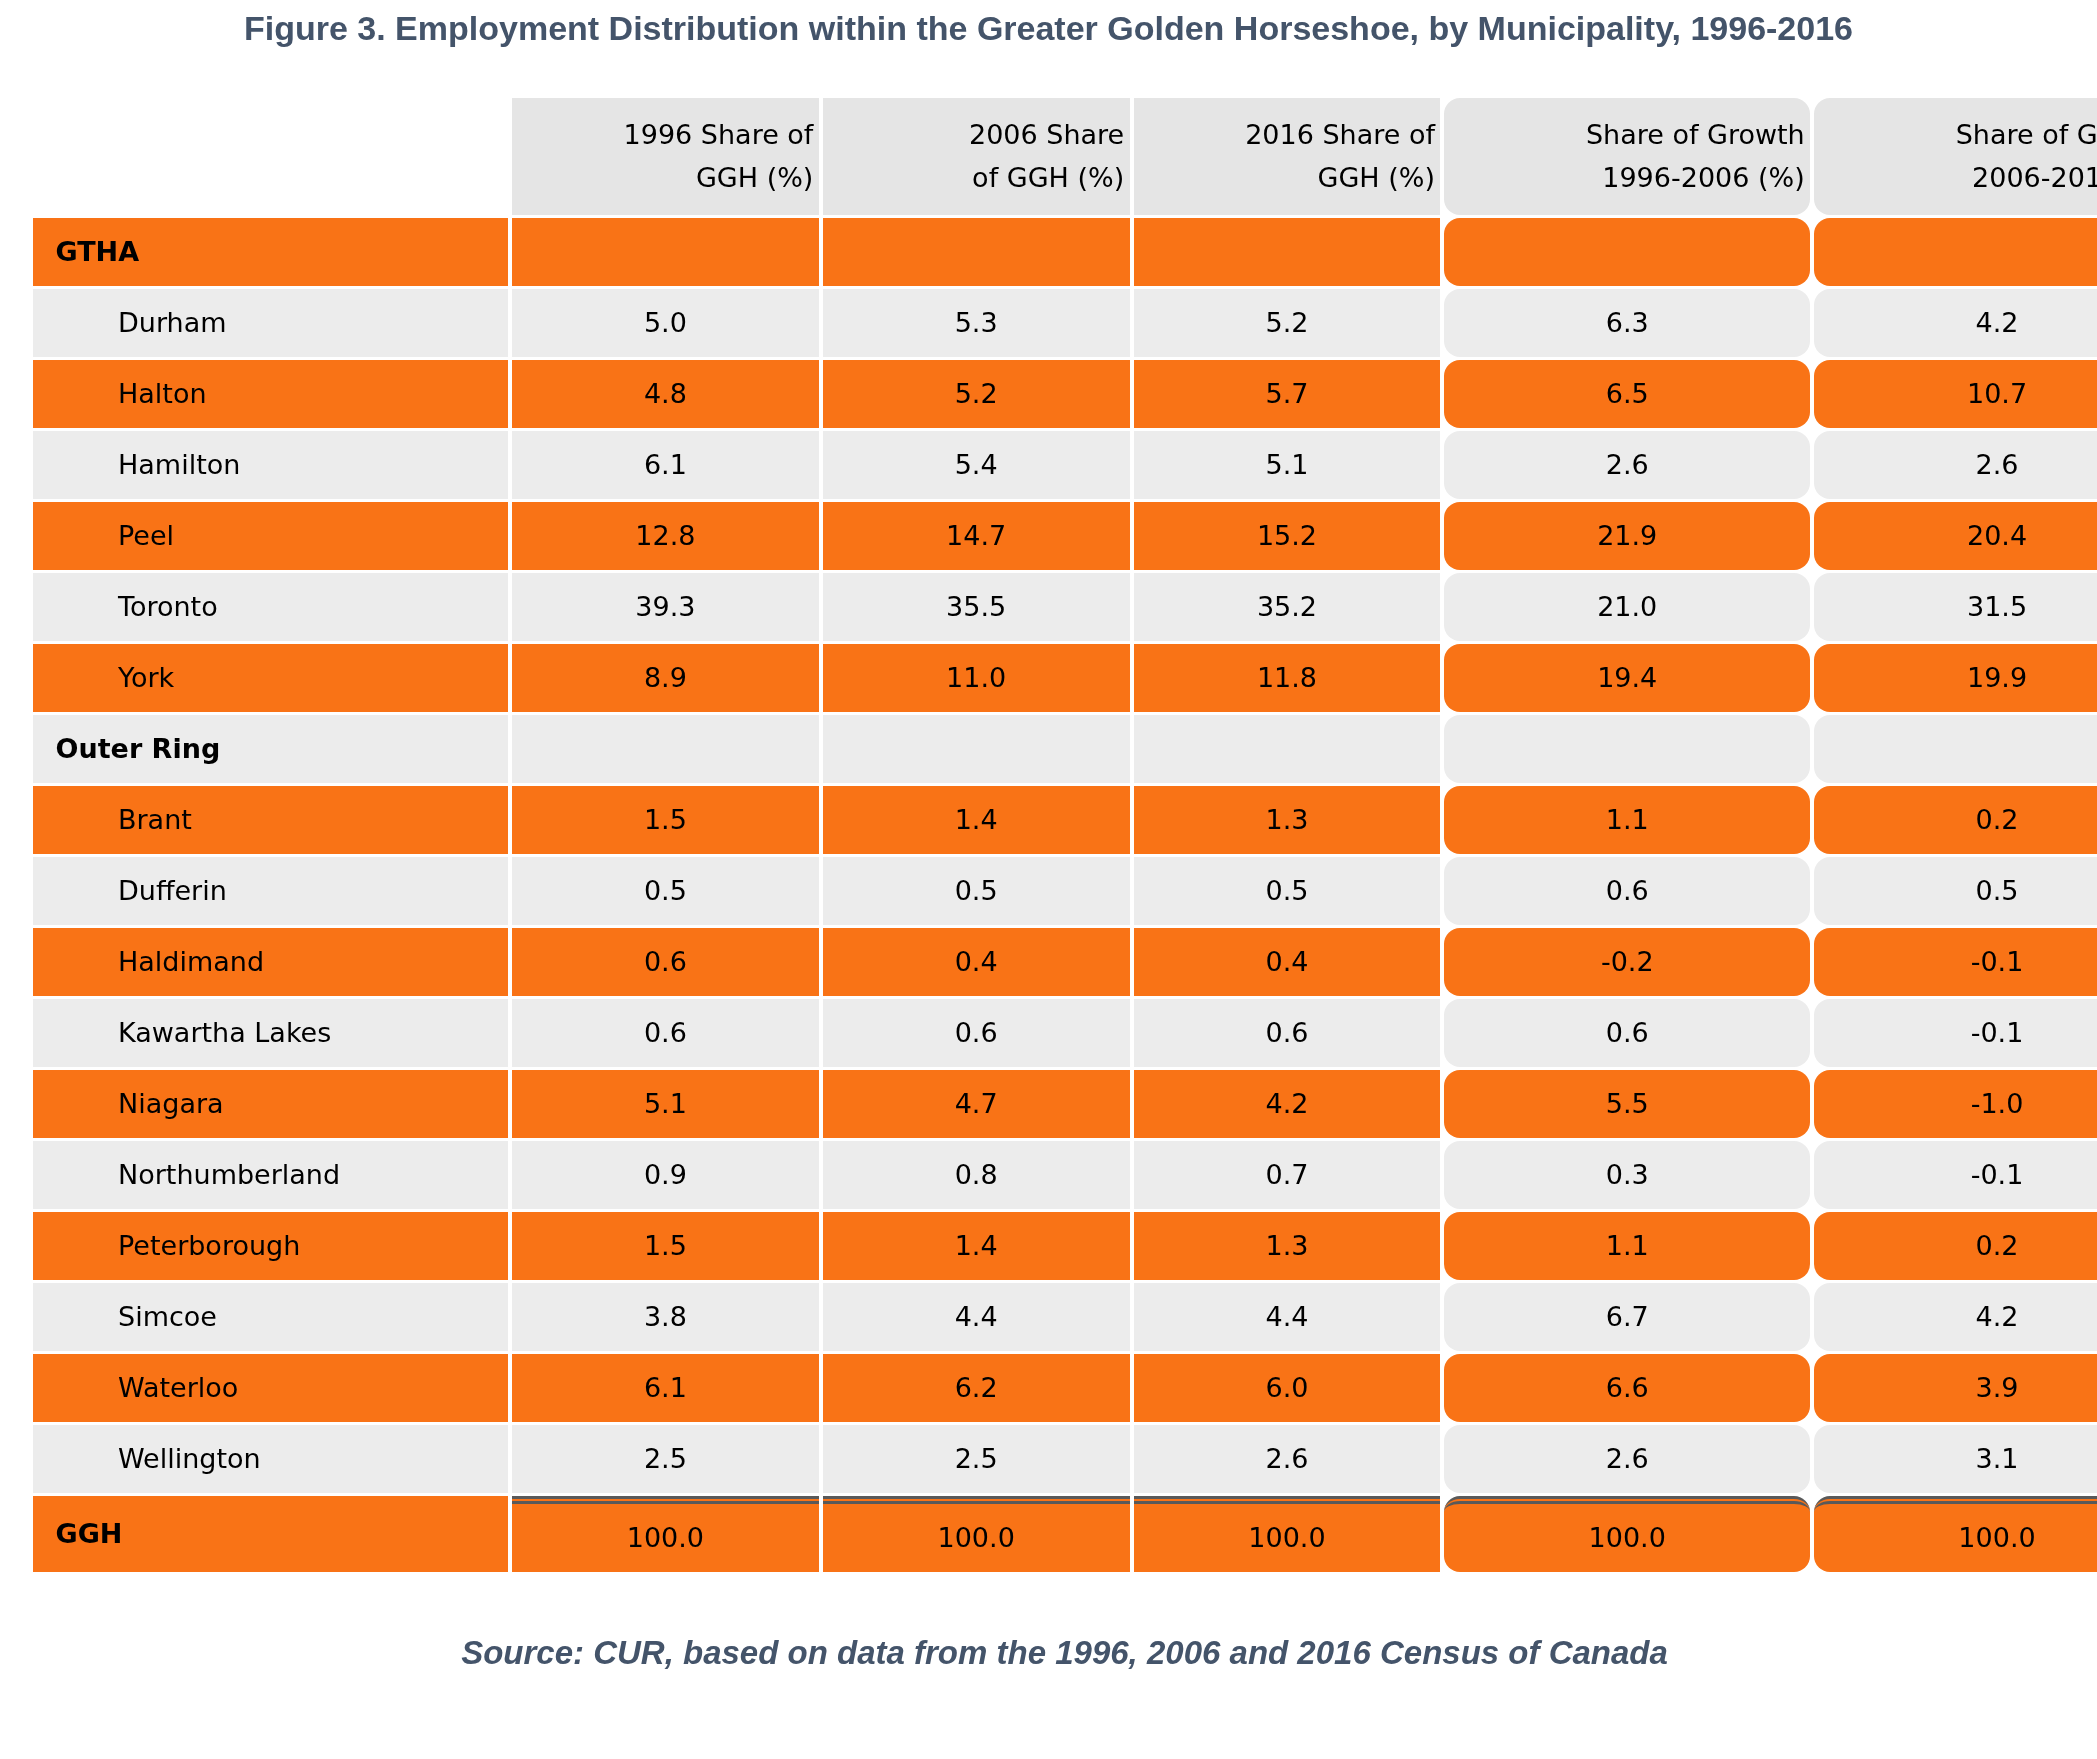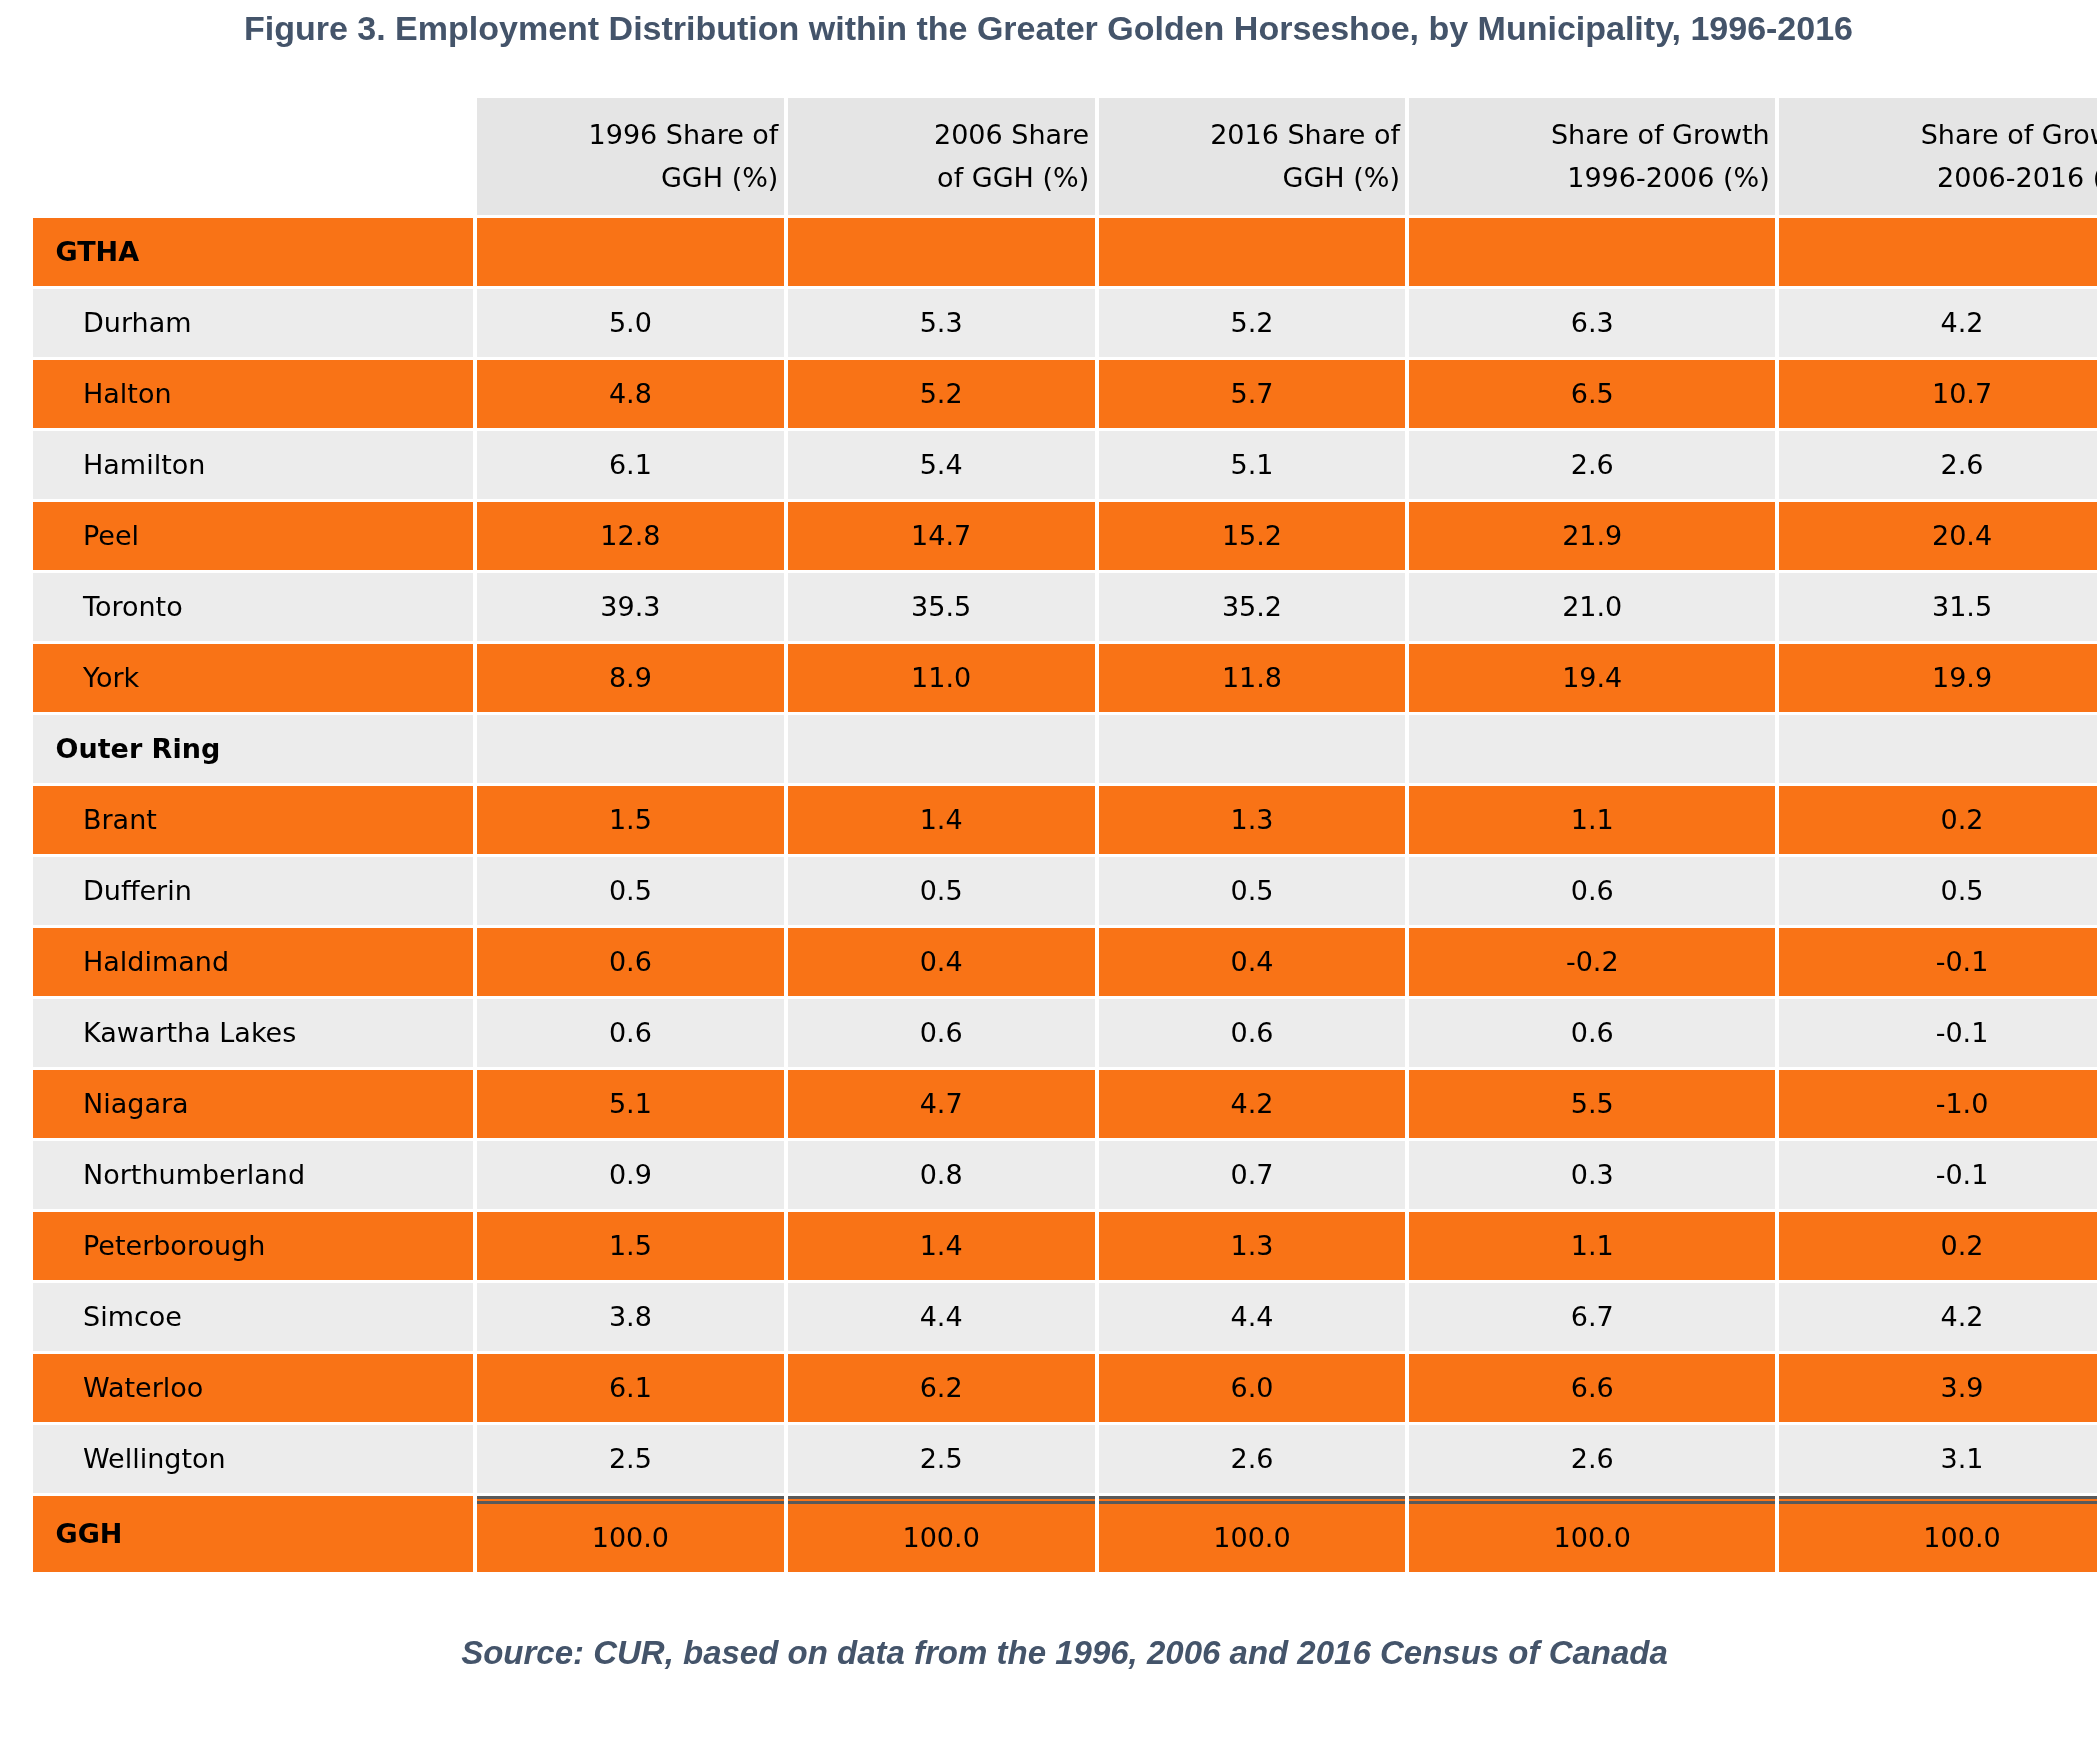--- a/index.html
+++ b/index.html
@@ -37,35 +37,35 @@
     font-size: 30px;
     text-align: right;
     vertical-align: middle;
     line-height: 1.6;
     height: 113px;
     padding: 2.1px 5.4px;
   }
   th.corner-cell { background: #ffffff; }
   td.name-cell {
     text-align: left;
-    padding-left: 50px;
+    padding-left: 85px;
     width: 389px;
     min-width: 389px;
     height: 66px;
   }
   td.name-cell.section {
     padding-left: 22.5px;
     font-weight: bold;
   }
   td.value-cell {
     text-align: center;
     height: 66px;
   }
   .w-share  { width: 296px; min-width: 296px; }
-  .w-growth { width: 355px; min-width: 355px; }
+  .w-growth { width: 355px; min-width: 355px; border-radius: 16px; }
   tr.dark  td { background: #f97316; margin-top: 8px; }
   tr.light td { background: #ECECEC; }
   tr.total-row td.value-cell {
     border-top: 8px double #595959;
   }
   tr.total-row td { font-weight: normal; }
   tr.total-row td.name-cell { font-weight: bold; }
   .header-line { display: block; }
   .source-note {
     text-align: center;

